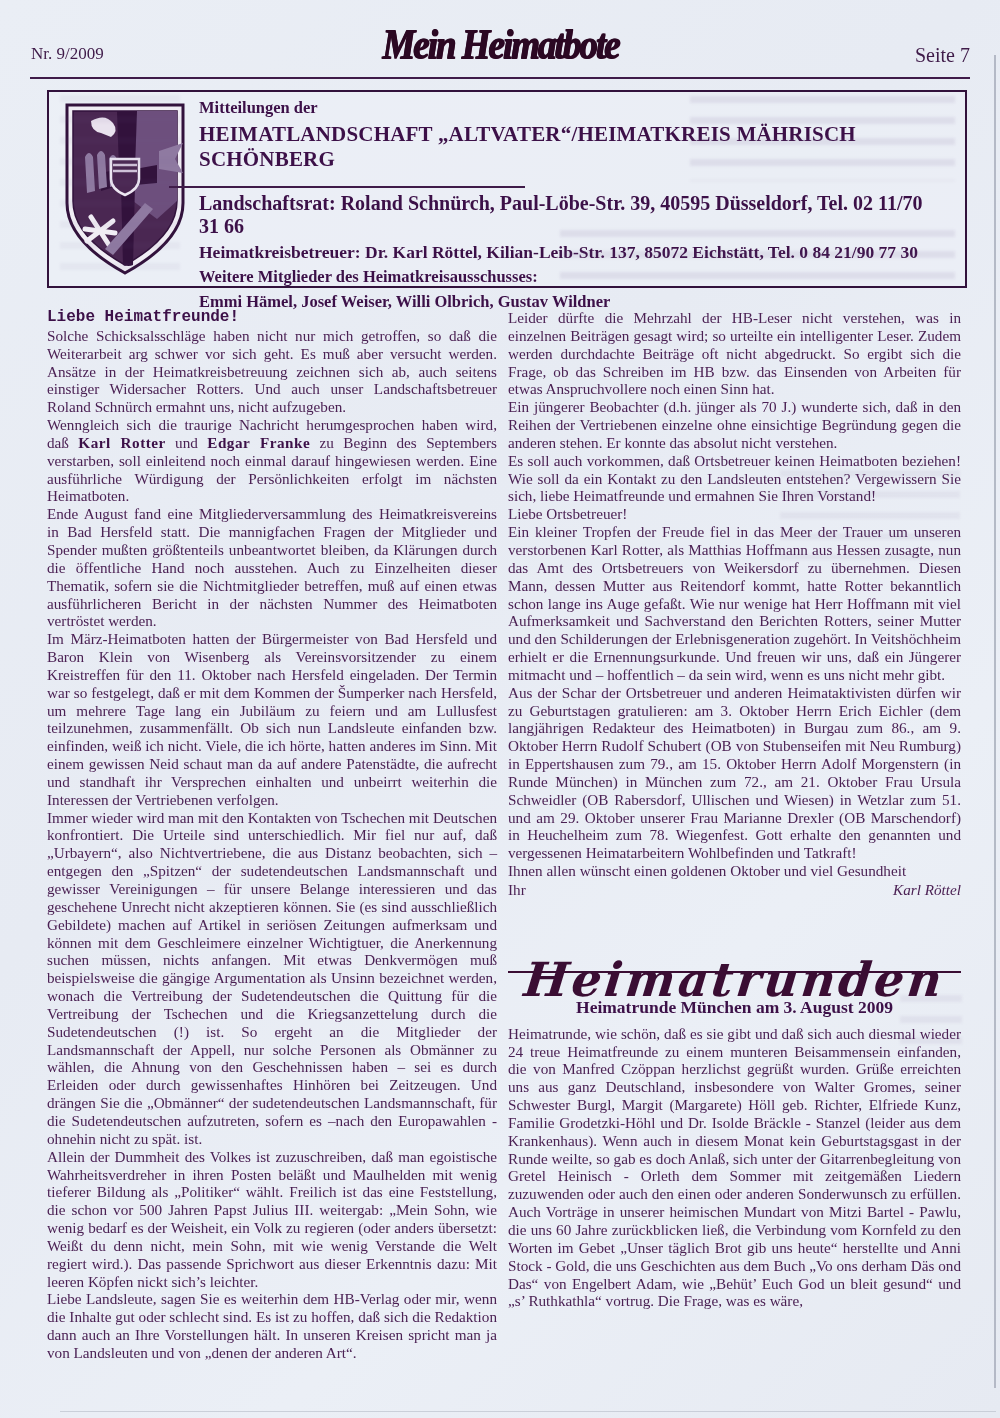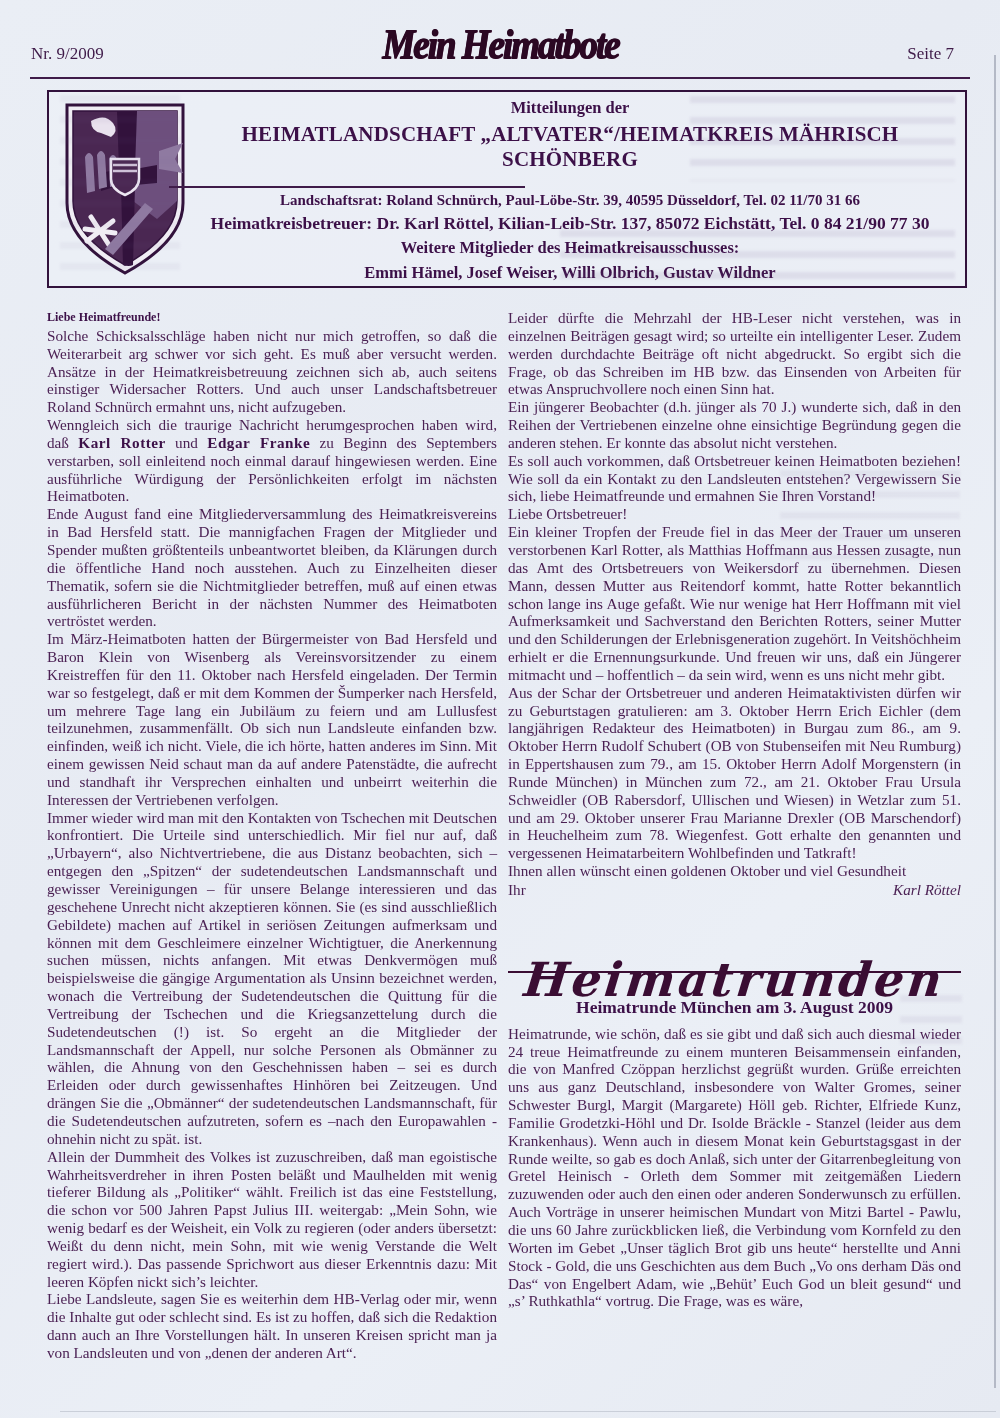--- a/index.html
+++ b/index.html
@@ -3,48 +3,48 @@
 <meta charset="utf-8">
 <style>
   html,body{margin:0;padding:0;background:#cfd3da;}
   #page{
     position:relative;width:1000px;height:1418px;margin:0 auto;overflow:hidden;
     background:linear-gradient(135deg,#eaeef5 0%,#e7ebf3 40%,#ebeff6 70%,#e6eaf2 100%);
     font-family:"Liberation Serif","DejaVu Serif",serif;color:#4b2154;
   }
   
   .issue{position:absolute;left:31px;top:44px;font-size:17px;color:#3f1b49;text-align:right;}
-  .seite{position:absolute;right:46px;top:44px;font-size:17px;color:#3f1b49;}
+  .seite{position:absolute;right:30px;top:44px;font-size:20px;color:#3f1b49;}
   .masthead{
     position:absolute;left:0;right:0;top:22px;text-align:center;
     font-size:37px;font-weight:bold;font-style:italic;letter-spacing:-2px;color:#2b0823;
     text-shadow:1px 0 0 #2b0823,0 1px 0 #2b0823,1px 1px 0 #40102f;
     transform:scaleY(1.12);
   }
   .top-rule{position:absolute;left:30px;right:30px;top:77px;border-top:2px solid #3f1b49;}
   
   .infobox{
     position:absolute;left:47px;top:90px;width:916px;height:194px;
     border:2px solid #32123c;background:rgba(240,243,249,0.35);
   }
   .crest{position:absolute;left:12px;top:7px;width:128px;height:180px;}
-  .boxtext{position:absolute;left:150px;right:24px;top:6px;text-align:center;color:#3c1048;}
+  .boxtext{position:absolute;left:150px;right:24px;top:6px;text-align:left;color:#3c1048;}
   .box-intro{font-size:16.5px;font-weight:bold;}
   .box-t1{font-size:21px;font-weight:bold;margin-top:3px;letter-spacing:0.2px;}
   .box-t2{font-size:21px;font-weight:bold;margin-top:4px;letter-spacing:0.2px;}
   .box-rule{position:absolute;left:120px;top:94px;width:356px;border-top:2px solid #3f1b49;}
-  .box-c1{font-size:15px;font-weight:bold;margin-top:20px;}
+  .box-c1{font-size:20px;font-weight:bold;margin-top:20px;}
   .box-c2{font-size:17.5px;font-weight:bold;margin-top:4px;}
   .box-m1{font-size:16.5px;font-weight:bold;margin-top:4px;}
   .box-m2{font-size:16.5px;font-weight:bold;margin-top:5px;}
   
   .col{position:absolute;top:309px;font-size:15.2px;line-height:17.85px;}
   .col-left{left:47px;width:450px;}
   .col-right{left:508px;width:453px;}
-  .col-heading{font-weight:bold;font-size:12px;color:#3c1048;}
+  .col-heading{font-weight:bold;font-size:16px;color:#3c1048;font-family:Liberation Mono, monospace;}
   .para{text-align:justify;}
   .para b{color:#3c1048;letter-spacing:0.5px;}
   .signoff{display:flex;justify-content:space-between;margin-top:1px;}
   .signoff .who{font-style:italic;}
   
   .hr-wrap{position:relative;height:74px;margin-top:12px;}
   .hr-rule{position:absolute;left:0;right:0;bottom:12px;border-top:2.5px solid #3a0d33;}
   .hr-text{
     position:absolute;left:0;right:0;bottom:-4px;text-align:center;
     font-size:47px;font-weight:bold;font-style:italic;color:#3a0d33;

